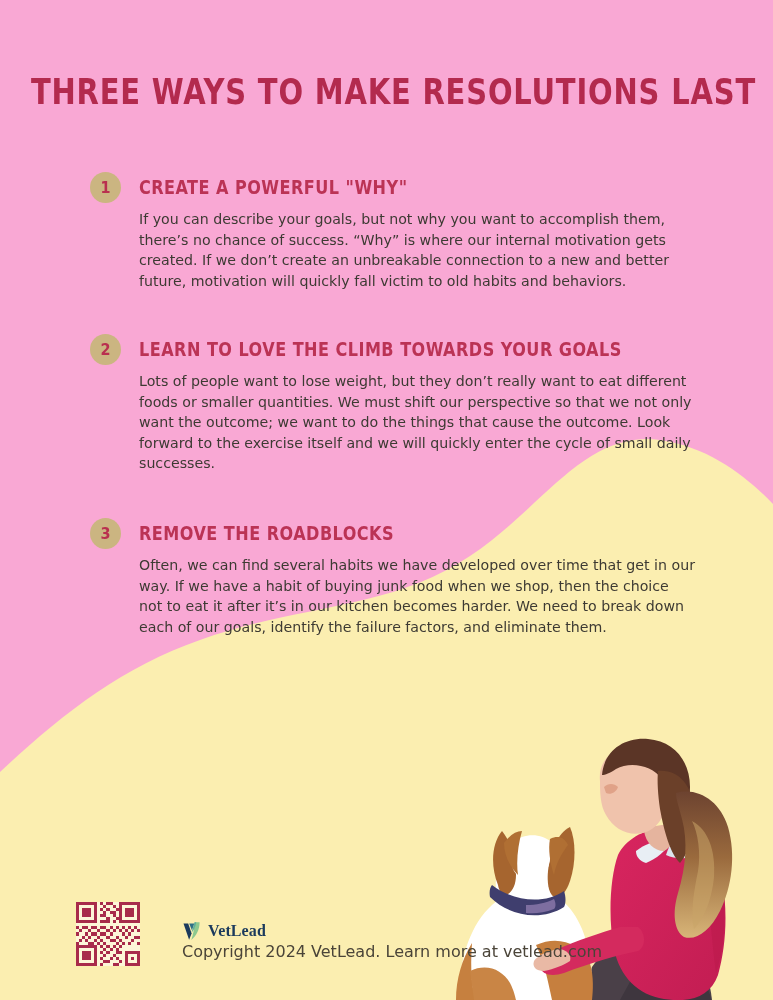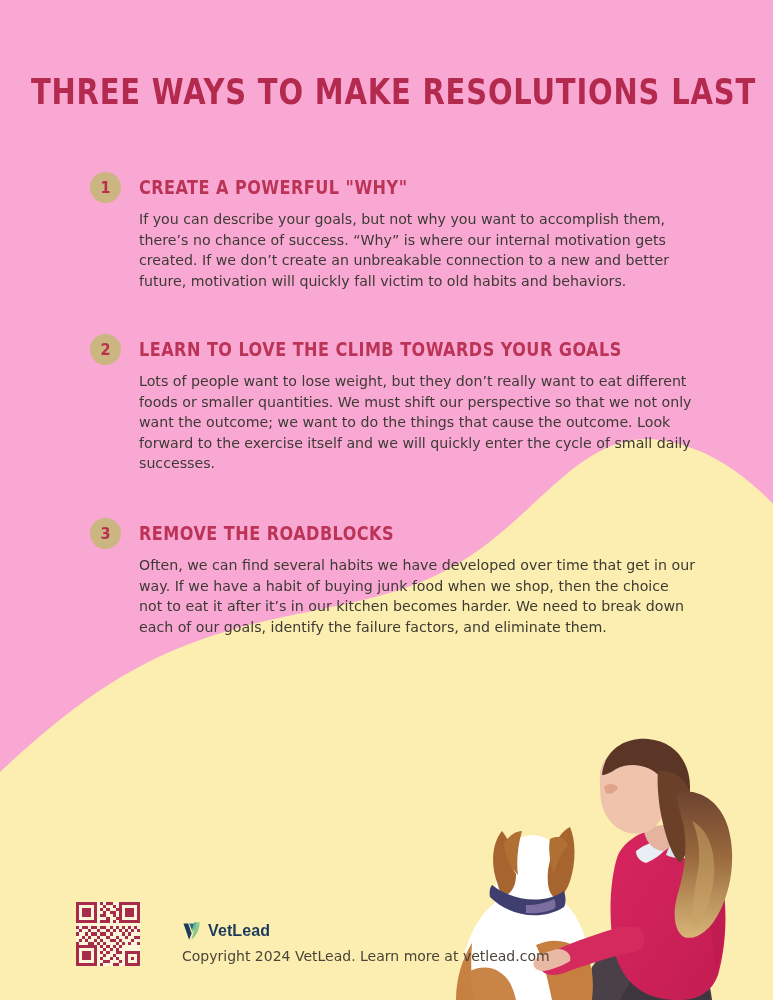--- a/index.html
+++ b/index.html
@@ -111,30 +111,29 @@
     z-index:4;
     display:flex;
     align-items:flex-start;
   }
   #qr { width:64px; height:64px; display:block; }
   #brand { margin-left:42px; padding-top:18px; }
   #brand-row { display:flex; align-items:center; }
   #logo-mark { width:20px; height:22px; display:block; }
   #brand-name {
     margin-left:6px;
-    font-family:Liberation Sans, sans-serif;
+    font-family:Liberation Serif, serif;
     font-weight:bold;
     font-size:16px;
     color:#1b3a5c;
     letter-spacing:0.1px;
   }
   #copyright {
-    margin-top:6px;
     font-family:"DejaVu Sans","Liberation Sans", sans-serif;
-    font-size:14px;
+    font-size:16px;
     color:#4a4438;
     white-space:nowrap;
   }
 </style>
 </head>
 <body>
 
 <div id="poster" style="background: #f9a8d4;">
 
   <svg id="bg-wave" viewBox="0 0 773 1000" preserveAspectRatio="none" aria-hidden="true">

